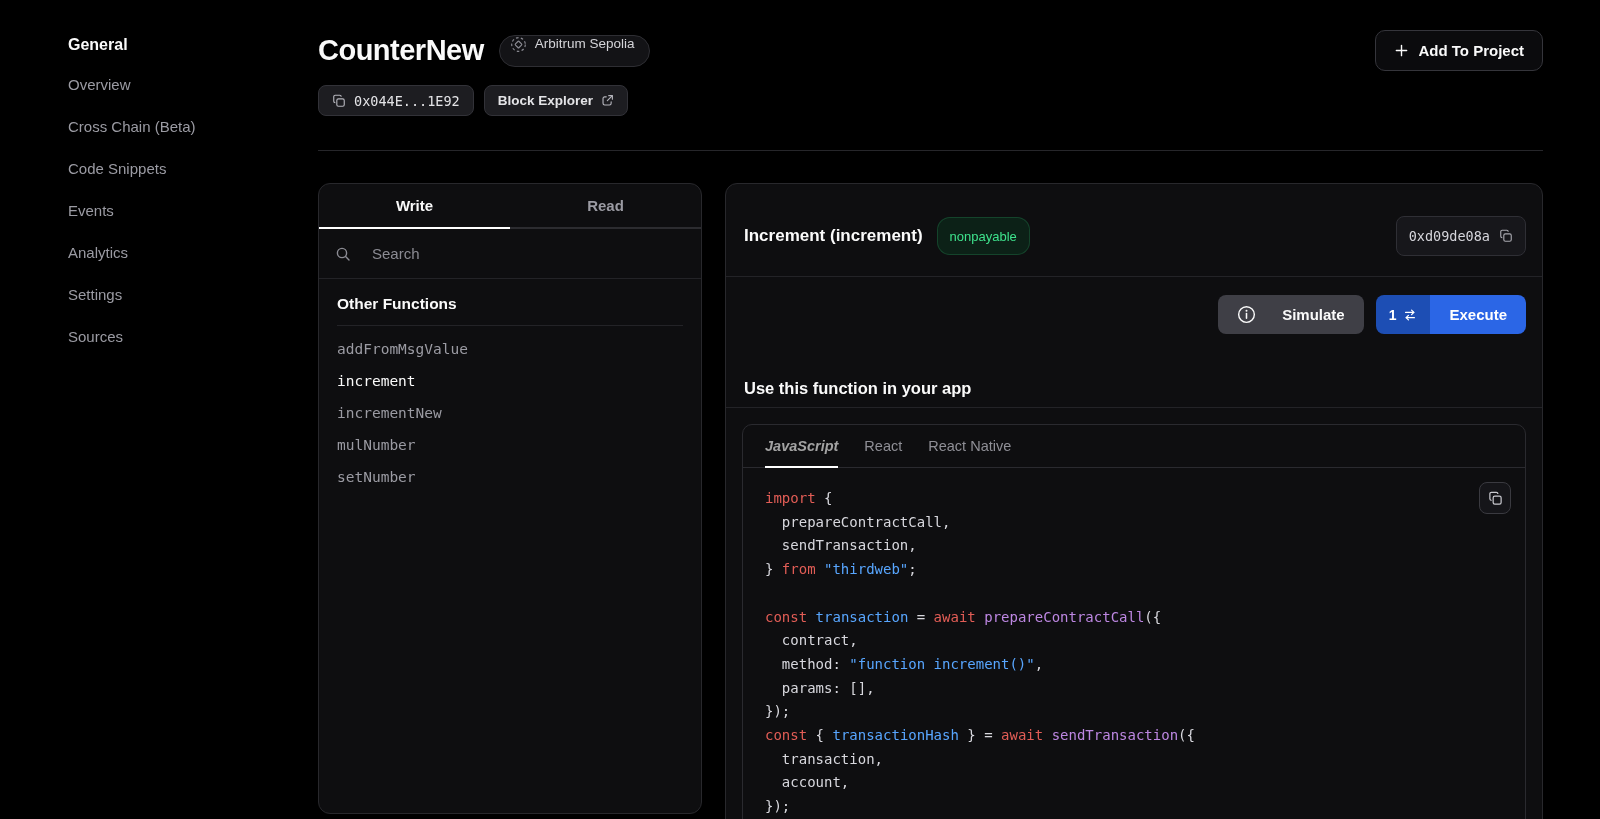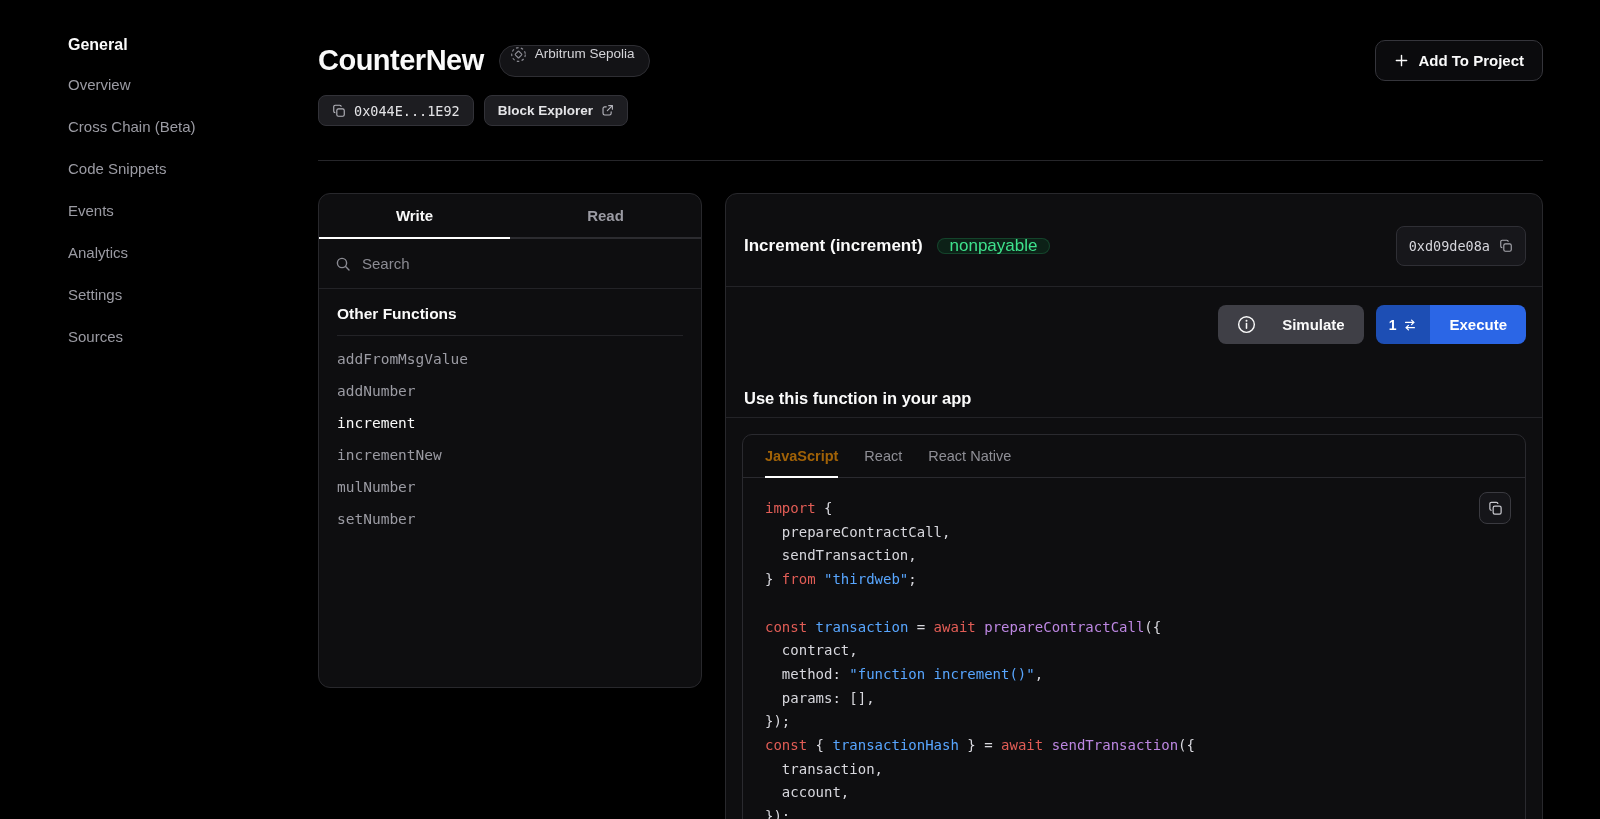--- a/index.html
+++ b/index.html
@@ -8,85 +8,85 @@
 
   
   .sidebar { position:absolute; left:57px; top:36px; width:241px; }
   .sb-title { padding-left:11px; font-size:16px; font-weight:700; color:#fafafa; margin-bottom:14px; }
   .side-item { height:34px; line-height:34px; padding-left:11px; margin-bottom:8px;
     border-radius:10px; font-size:15px; color:#9b9ba3; cursor:pointer; }
   .side-item.active { background:#242428; color:#fafafa; }
 
   
   .main { position:absolute; left:318px; top:0; width:1225px; height:819px; }
-  .title-row { display:flex; align-items:center; margin-top:40px; height:41px; }
+  .title-row { display:flex; align-items:center; margin-top:30px; height:41px; }
   .page-title { font-size:29px; font-weight:700; color:#fafafa; letter-spacing:-0.5px; }
   .net-badge { display:flex; align-items:flex-start; gap:8px; margin-left:15px; height:32px;
     padding:0 14px 0 10px; border:1px solid #2e2e33; border-radius:16px; background:#131316;
     font-size:13.5px; color:#d4d4d8; cursor:pointer; }
   .add-btn { display:flex; align-items:center; gap:9px; margin-left:auto; height:41px; padding:0 18px;
     background:#0b0b0d; border:1px solid #35353b; border-radius:10px; color:#fafafa;
     font-size:15px; font-weight:600; font-family:inherit; cursor:pointer; }
   .addr-row { display:flex; gap:10px; margin-top:14px; }
   .chip-btn { display:flex; align-items:center; gap:8px; height:31px; padding:0 13px;
     background:#1d1d21; border:1px solid #323238; border-radius:8px; color:#e4e4e7;
     font-size:13.5px; cursor:pointer; font-family:inherit; }
   .mono { font-family:"DejaVu Sans Mono", monospace; }
   .main-divider { border:none; border-top:1px solid #26262a; margin-top:34px; }
 
   
   .content { display:flex; gap:23px; margin-top:32px; align-items:flex-start; }
   .panel { background:#0e0e10; border:1px solid #28282c; border-radius:12px; overflow:hidden; }
-  .panel.left { width:384px; height:495px; flex:none; }
+  .panel.left { width:384px; height:631px; flex:none; }
   .panel.right { flex:1; height:680px; }
 
   
   .tabs { display:flex; height:45px; border-bottom:2px solid #2c2c30; }
   .tab { flex:1; display:flex; align-items:center; justify-content:center; position:relative;
     font-size:15px; font-weight:600; color:#9b9ba3; cursor:pointer; }
   .tab.active { color:#fafafa; }
   .tab.active::after { content:""; position:absolute; left:0; right:0; bottom:-2px; height:2px; background:#fff; }
-  .search-row { display:flex; align-items:center; gap:11px; height:50px; padding:0 16px;
+  .search-row { display:flex; align-items:center; gap:21px; height:50px; padding:0 16px;
     border-bottom:1px solid #232327; }
   .search-row input { flex:1; background:transparent; border:none; outline:none;
     font-size:15px; color:#e4e4e7; font-family:inherit; }
   .search-row input::placeholder { color:#8b8b93; }
   .fn-body { padding:16px 18px; }
   .fn-heading { font-size:15.5px; font-weight:700; color:#fafafa; margin-bottom:12px; }
   .fn-divider { border-top:1px solid #232327; margin-bottom:7px; }
   .fn-item { font-family:"DejaVu Sans Mono", monospace; font-size:14.5px; color:#9b9ba3;
     padding:8px 0; cursor:pointer; }
   .fn-item.active { color:#fafafa; }
 
   
   .detail-header { display:flex; align-items:center; padding:32px 16px 20px 18px; border-bottom:1px solid #232327; }
   .detail-title { font-size:17px; font-weight:600; color:#fafafa; }
-  .mut-badge { margin-left:14px; height:16px; display:flex; align-items:center; padding:0 12px;
+  .mut-badge { margin-left:14px; height:38px; display:flex; align-items:center; padding:0 12px;
     border-radius:13px; background:var(--green-bg); color:var(--green-tx);
-    border:1px solid rgba(62,226,140,0.18); font-size:17px; font-weight:500; }
+    border:1px solid rgba(62,226,140,0.18); font-size:13px; font-weight:500; }
   .selector-btn { margin-left:auto; display:flex; align-items:center; gap:9px; height:40px; padding:0 12px;
     background:#17171b; border:1px solid #2f2f35; border-radius:8px; color:#d6d6dc;
     font-size:13.5px; cursor:pointer; }
   .actions { display:flex; justify-content:flex-end; align-items:center; gap:12px; padding:18px 16px 0; }
   .sim-btn { display:flex; align-items:center; gap:26px; height:39px; padding:0 19px;
     background:#3f3f46; border:none; border-radius:8px; color:#fafafa; font-size:15px;
     font-weight:600; font-family:inherit; cursor:pointer; }
   .exec-split { display:flex; height:39px; border-radius:8px; overflow:hidden; cursor:pointer; }
   .exec-count { display:flex; align-items:center; gap:7px; padding:0 13px;
     background:var(--blue-dark); color:#fff; font-size:14px; font-weight:600; }
   .exec-main { display:flex; align-items:center; padding:0 19px; background:var(--blue);
     color:#fff; font-size:15px; font-weight:600; }
   .usage-heading { margin:45px 18px 9px; font-size:16.5px; font-weight:600; color:#fafafa; }
   .usage-divider { border:none; border-top:1px solid #232327; margin:0 0 16px; }
   .code-container { margin:0 16px; border:1px solid #2a2a2f; border-radius:10px; height:412px; overflow:hidden; }
   .code-tabs { display:flex; align-items:center; gap:26px; height:43px; padding:0 22px;
     border-bottom:1px solid #2a2a2f; }
   .code-tab { position:relative; height:100%; display:flex; align-items:center;
     font-size:14.5px; color:#8f8f96; cursor:pointer; }
-  .code-tab.active { color:#a16207; font-weight:600; }
+  .code-tab.active { color:#a3a3a3; font-weight:600;font-style:italic; }
   .code-tab.active::after { content:""; position:absolute; left:0; right:0; bottom:-1px; height:2px; background:#fff; }
   .code-area { position:relative; padding:19px 22px; font-family:"DejaVu Sans Mono", monospace;
     font-size:14px; line-height:23.7px; color:var(--code-p); }
   .code-line { white-space:pre; min-height:23.7px; }
   .tk-k { color:var(--code-k); } .tk-v { color:var(--code-v); }
   .tk-s { color:var(--code-s); } .tk-f { color:var(--code-f); } .tk-p { color:var(--code-p); }
   .copy-btn { position:absolute; top:14px; right:14px; width:32px; height:32px;
     display:flex; align-items:center; justify-content:center; background:#151519;
     border:1px solid #3a3a40; border-radius:8px; color:#c9c9cf; cursor:pointer; }
   .icon { flex:none; display:inline-flex; }
@@ -168,21 +168,20 @@
               <path d="M10.6 10.6 14 14"></path>
           </svg>
         </span>
         <input type="text" placeholder="Search" style="">
       </div>
       <div class="fn-body">
         <div class="fn-heading">Other Functions</div>
         <div class="fn-divider"></div>
         <div>
             <div class="fn-item">addFromMsgValue</div>
-            <div class="fn-item">addNumber</div>
             <div class="fn-item active">increment</div>
             <div class="fn-item">incrementNew</div>
             <div class="fn-item">mulNumber</div>
             <div class="fn-item">setNumber</div>
           </div>
       </div>
     </div>
 
     <div class="panel right">
       <div class="detail-header">

